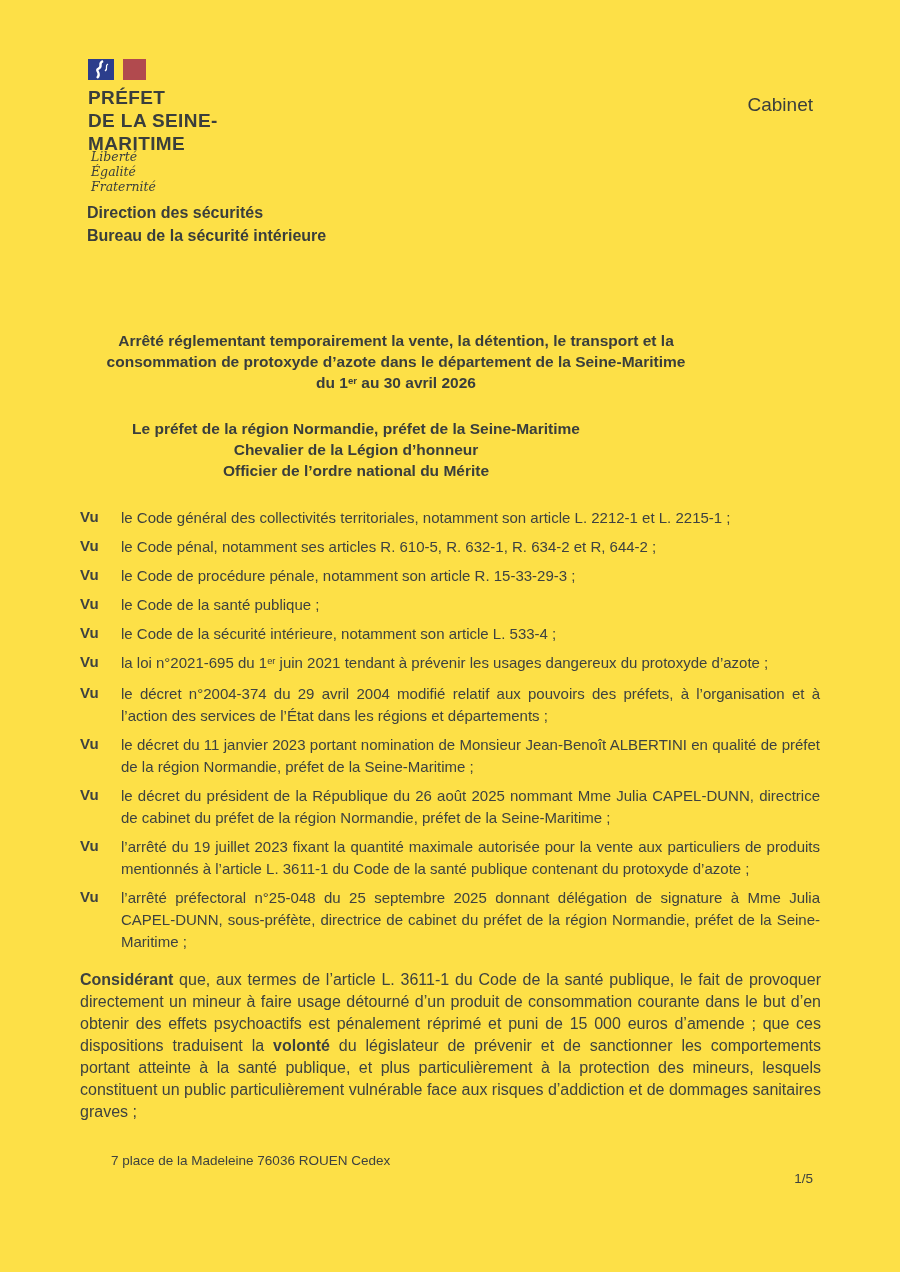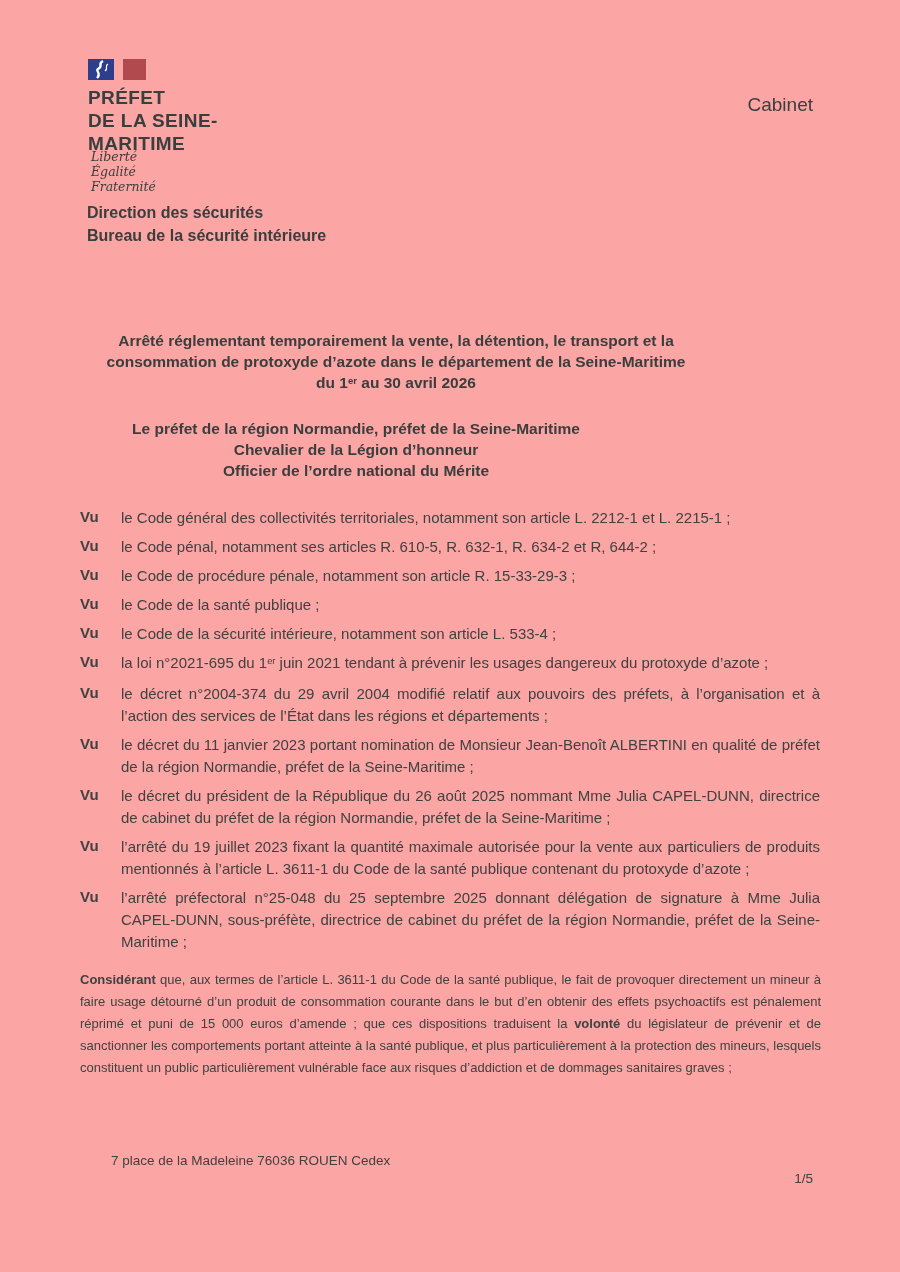--- a/index.html
+++ b/index.html
@@ -1,20 +1,20 @@
 <!DOCTYPE html>
 <html lang="fr"><head>
 <meta charset="utf-8">
 <style>
   html, body { margin: 0; padding: 0; background: #ffffff; }
   .page {
     position: relative;
     width: 900px;
     height: 1272px;
-    background: #fca5a5;
+    background: #fde047;
     font-family: "Liberation Sans", sans-serif;
     color: #3e4240;
     overflow: hidden;
   }
 
   
   .flag { position: absolute; left: 88px; top: 59px; }
   .dept-name {
     position: absolute; left: 88px; top: 86px;
     font-size: 19px; font-weight: 700; line-height: 23px;
@@ -51,21 +51,21 @@
   .content { position: absolute; left: 80px; top: 506px; width: 741px; }
   .vu-row { display: flex; margin: 0 0 5px 0; }
   .vu-label {
     flex: 0 0 40px; font-weight: 700; font-size: 15px; line-height: 22px;
   }
   .vu-text {
     flex: 1 1 auto; margin: 1px; font-size: 15px; line-height: 22px;
     text-align: justify;
   }
   .considerant {
-    margin: 15px 0 0 0; font-size: 13px; line-height: 22px; text-align: justify;
+    margin: 15px 0 0 0; font-size: 16px; line-height: 22px; text-align: justify;
   }
   .considerant b { font-weight: 700; }
 
   
   .footer-left {
     position: absolute; left: 80px; top: 1151px;
     font-size: 13.5px; line-height: 20.5px; color: #3e4240; margin-left: 31px;
   }
   .page-number {
     position: absolute; right: 87px; top: 1171px;

